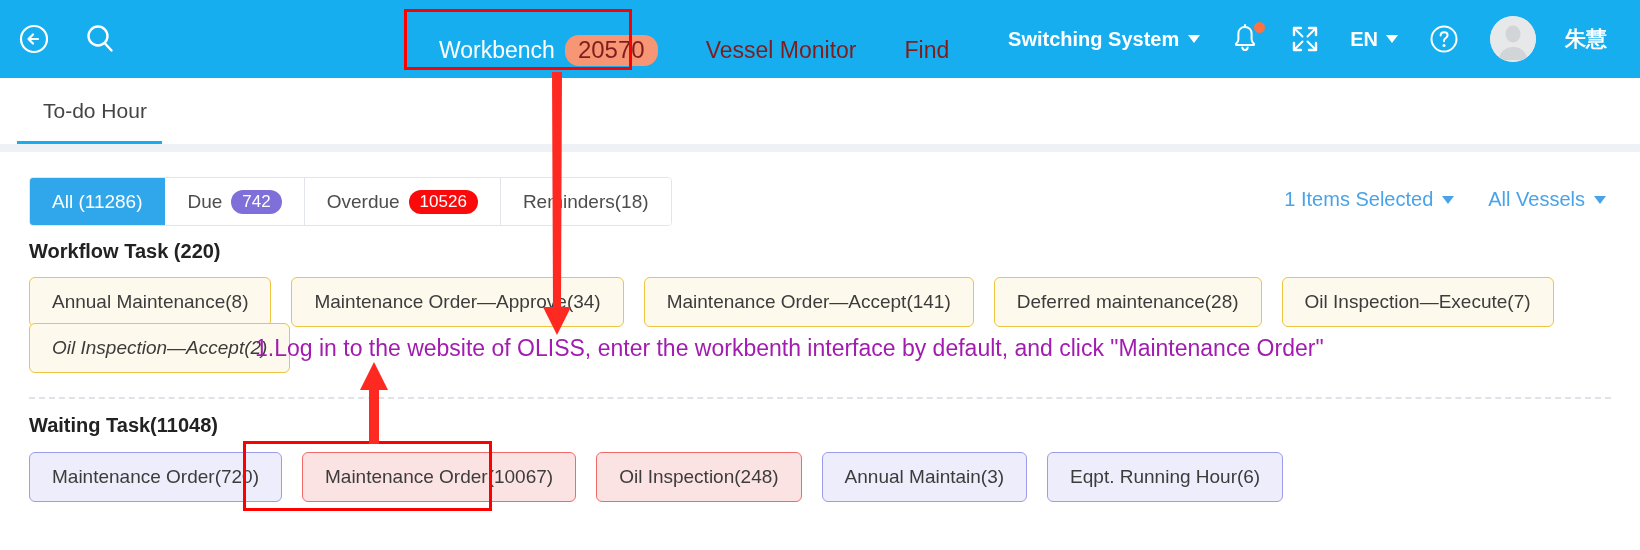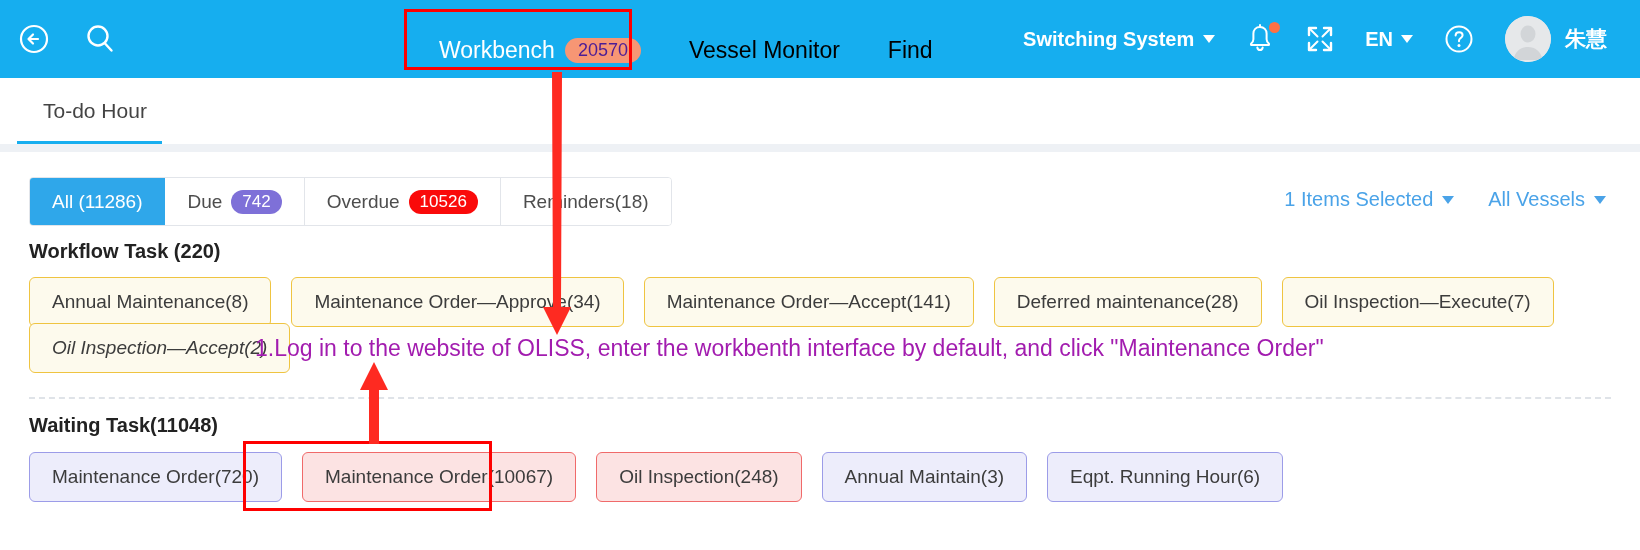--- a/index.html
+++ b/index.html
@@ -17,41 +17,41 @@
     background:#16AEEF;
     display:flex; align-items:center;
   }
   .hdr-left { display:flex; align-items:center; gap:26px; padding-left:14px; }
   .icon-btn { width:40px; height:40px; display:flex; align-items:center; justify-content:center; cursor:pointer; }
   .icon-btn svg { display:block; }
 
   .nav { display:flex; align-items:flex-end; position:absolute; left:415px; top:0; height:78px; gap:0; }
   .nav-item {
     display:flex; align-items:center; gap:10px;
-    color:#000000; font-size:23px; padding:0 24px; height:56px;
+    color:#7f1d1d; font-size:23px; padding:0 24px; height:56px;
     cursor:pointer; white-space:nowrap;
   }
   .nav-item.active { color:#ffffff; }
   .nav-badge {
-    background:#F79674; color:#4c1d95; font-size:18px;
+    background:#F79674; color:#7f1d1d; font-size:24px;
     border-radius:14px; padding:3px 13px 4px; line-height:1;
   }
 
   .hdr-right {
     position:absolute; right:18px; top:0; height:78px;
     display:flex; align-items:center; gap:0;
   }
   .hdr-right .cell { display:flex; align-items:center; justify-content:center; height:78px; padding:0 15px; color:#fff; cursor:pointer; }
   .switch-sys { font-size:20px; font-weight:bold; display:flex; align-items:center; gap:9px; }
   .caret { width:0;height:0;border-left:6px solid transparent;border-right:6px solid transparent;border-top:8px solid #fff; display:inline-block;}
   .bell-wrap { position:relative; }
   .bell-dot { position:absolute; right:10px; top:22px; width:11px;height:11px;border-radius:50%;background:#FF7043; }
   .lang { font-size:20px; font-weight:bold; display:flex; align-items:center; gap:8px; }
   .avatar { width:46px;height:46px;border-radius:50%; background:#e4e6e9; display:flex;align-items:center;justify-content:center; overflow:hidden;}
-  .uname { color:#fff; font-size:21px; font-weight:bold; padding-left:14px; white-space:nowrap;}
+  .uname { color:#fff; font-size:21px; font-weight:bold; padding-left:29px; white-space:nowrap;}
 
   
   .tabstrip {
     position:absolute; left:0; top:78px; width:1640px; height:66px;
     background:#ffffff;
   }
   .tab-todo {
     position:absolute; left:17px; top:0; height:66px;
     display:flex; align-items:center; padding:0 26px;
     font-size:21px; color:#444; cursor:pointer;

